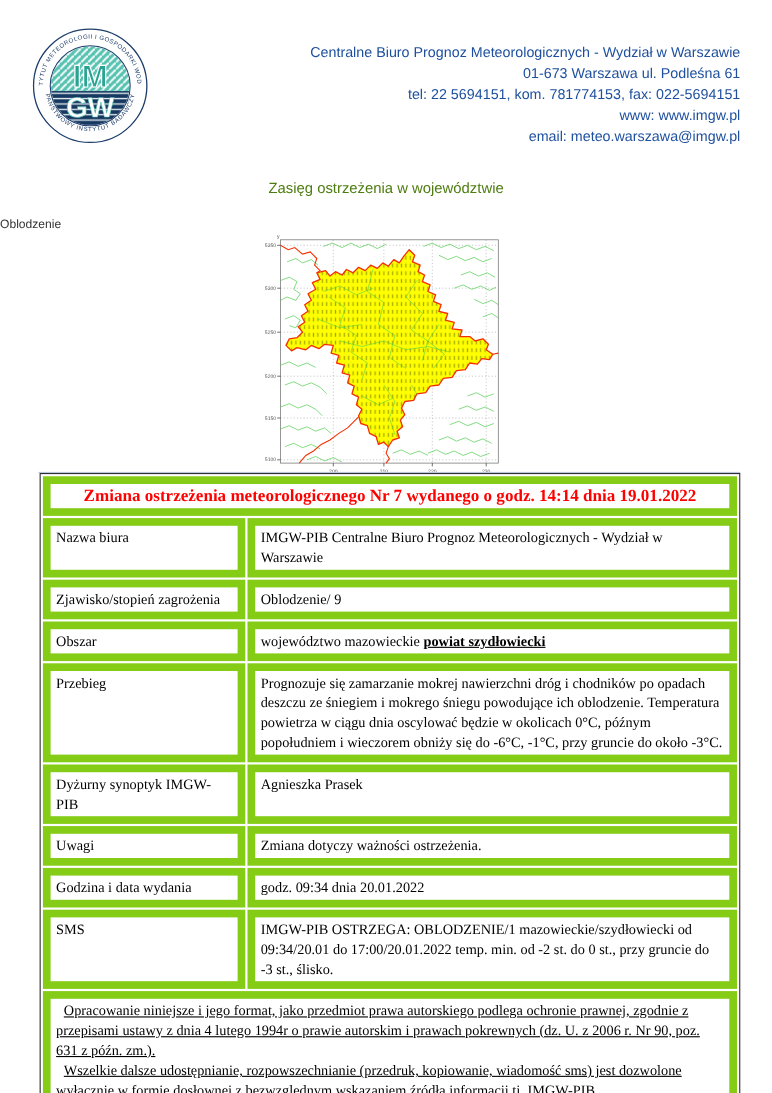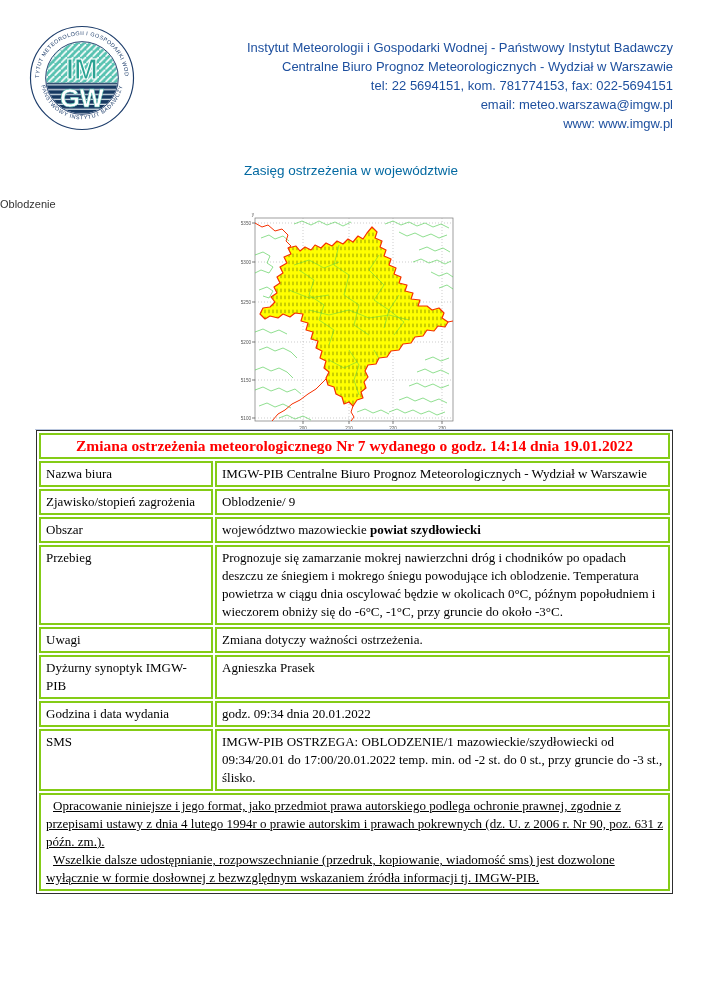--- a/index.html
+++ b/index.html
@@ -7,39 +7,39 @@
         font-family:"Liberation Sans",sans-serif;overflow:hidden;color:#000;}
 
   
   .logo{position:absolute;left:29px;top:25px;}
   .contact{position:absolute;top:38px;right:29px;text-align:right;
            color:#1d4f9e;font-size:13px;line-height:19px;}
   .contact .org2{font-weight:normal;}
 
   
   .section-title{position:absolute;top:163px;left:0;width:100%;text-align:center;
-                 font-size:13.5px;color:#0369a1;}
+                 font-size:13.5px;color:#4d7c0f;}
   .map-subtitle{position:absolute;top:198px;left:0;width:100%;text-align:left;
                 font-size:11px;color:#333;}
   .map-svg{position:absolute;left:239px;top:210px;}
   .blue-rule{position:absolute;top:429px;left:35px;width:638px;height:1px;
              background:#b9c6dd;}
 
   
   table.warn{position:absolute;left:36px;top:430px;width:637px;
              border:1px solid #2e2e2e;border-collapse:separate;border-spacing:2px;
              font-family:"Liberation Serif",serif;font-size:13px;background:#fff;}
-  table.warn td{border:2px solid #84cc16;padding:2px 5px;line-height:18px;
+  table.warn td{border:7px solid #84cc16;padding:2px 5px;line-height:18px;
                 vertical-align:top;}
   td.lbl{width:160px;font-weight:normal;}
   td.title-cell{text-align:center;color:#ff0000;font-weight:bold;
                 font-size:15.5px;padding:5px 4px;line-height:20px;}
   td.footer-cell{padding:3px 4px;}
   td.footer-cell div{text-indent:7px;line-height:18px;text-decoration:underline;}
-  .bold{font-weight:bold;}
+  .bold{font-weight:bold;text-decoration:underline;}
 
   svg text{font-family:"Liberation Sans",sans-serif;}
 </style>
 </head>
 <body>
 
 <div class="page">
 
   <svg class="logo" width="106" height="106" viewBox="0 0 100 100">
     <defs>
@@ -67,25 +67,25 @@
     <circle cx="50" cy="50" r="34.3" fill="none" stroke="#1d3d6b" stroke-width="0.9"></circle>
     <text font-size="5.2" fill="#1d3d6b" letter-spacing="0.4">
       <textPath href="#arcT" startOffset="50%" text-anchor="middle">INSTYTUT METEOROLOGII I GOSPODARKI WODNEJ</textPath>
     </text>
     <text font-size="5.2" fill="#1d3d6b" letter-spacing="0.6">
       <textPath href="#arcB" startOffset="50%" text-anchor="middle">PAŃSTWOWY INSTYTUT BADAWCZY</textPath>
     </text>
   </svg>
 
   <div class="contact">
-    <div class="org1">Instytut Meteorologii i Gospodarki Wodnej - Państwowy Instytut Badawczy</div>
     <div class="org2">Centralne Biuro Prognoz Meteorologicznych - Wydział w Warszawie</div>
+    <div>01-673 Warszawa ul. Podleśna 61</div>
     <div>tel: 22 5694151, kom. 781774153, fax: 022-5694151</div>
+    <div>www: www.imgw.pl</div>
     <div>email: meteo.warszawa@imgw.pl</div>
-    <div>www: www.imgw.pl</div>
   </div>
 
   <div class="section-title">Zasięg ostrzeżenia w województwie</div>
   <div class="map-subtitle">Oblodzenie</div>
 
   <svg class="map-svg" width="226" height="228" viewBox="0 0 226 228">
     <defs>
       <pattern id="hatch" width="4" height="7" patternUnits="userSpaceOnUse">
         <rect width="4" height="7" fill="#ffff00"></rect>
         <rect x="1.4" y="1.6" width="1.2" height="3.6" fill="#a8ae00"></rect>
@@ -202,26 +202,26 @@
       </tr>
       <tr>
         <td class="lbl">Obszar</td>
         <td><span>województwo mazowieckie </span><span class="bold">powiat szydłowiecki</span></td>
       </tr>
       <tr>
         <td class="lbl">Przebieg</td>
         <td>Prognozuje się zamarzanie mokrej nawierzchni dróg i chodników po opadach deszczu ze śniegiem i mokrego śniegu powodujące ich oblodzenie. Temperatura powietrza w ciągu dnia oscylować będzie w okolicach 0°C, późnym popołudniem i wieczorem obniży się do -6°C, -1°C, przy gruncie do około -3°C.</td>
       </tr>
       <tr>
+        <td class="lbl">Dyżurny synoptyk IMGW-PIB</td>
+        <td>Agnieszka Prasek</td>
+      </tr>
+      <tr>
         <td class="lbl">Uwagi</td>
         <td>Zmiana dotyczy ważności ostrzeżenia.</td>
-      </tr>
-      <tr>
-        <td class="lbl">Dyżurny synoptyk IMGW-PIB</td>
-        <td>Agnieszka Prasek</td>
       </tr>
       <tr>
         <td class="lbl">Godzina i data wydania</td>
         <td>godz. 09:34 dnia 20.01.2022</td>
       </tr>
       <tr>
         <td class="lbl">SMS</td>
         <td>IMGW-PIB OSTRZEGA: OBLODZENIE/1 mazowieckie/szydłowiecki od 09:34/20.01 do 17:00/20.01.2022 temp. min. od -2 st. do 0 st., przy gruncie do -3 st., ślisko.</td>
       </tr>
       <tr>

